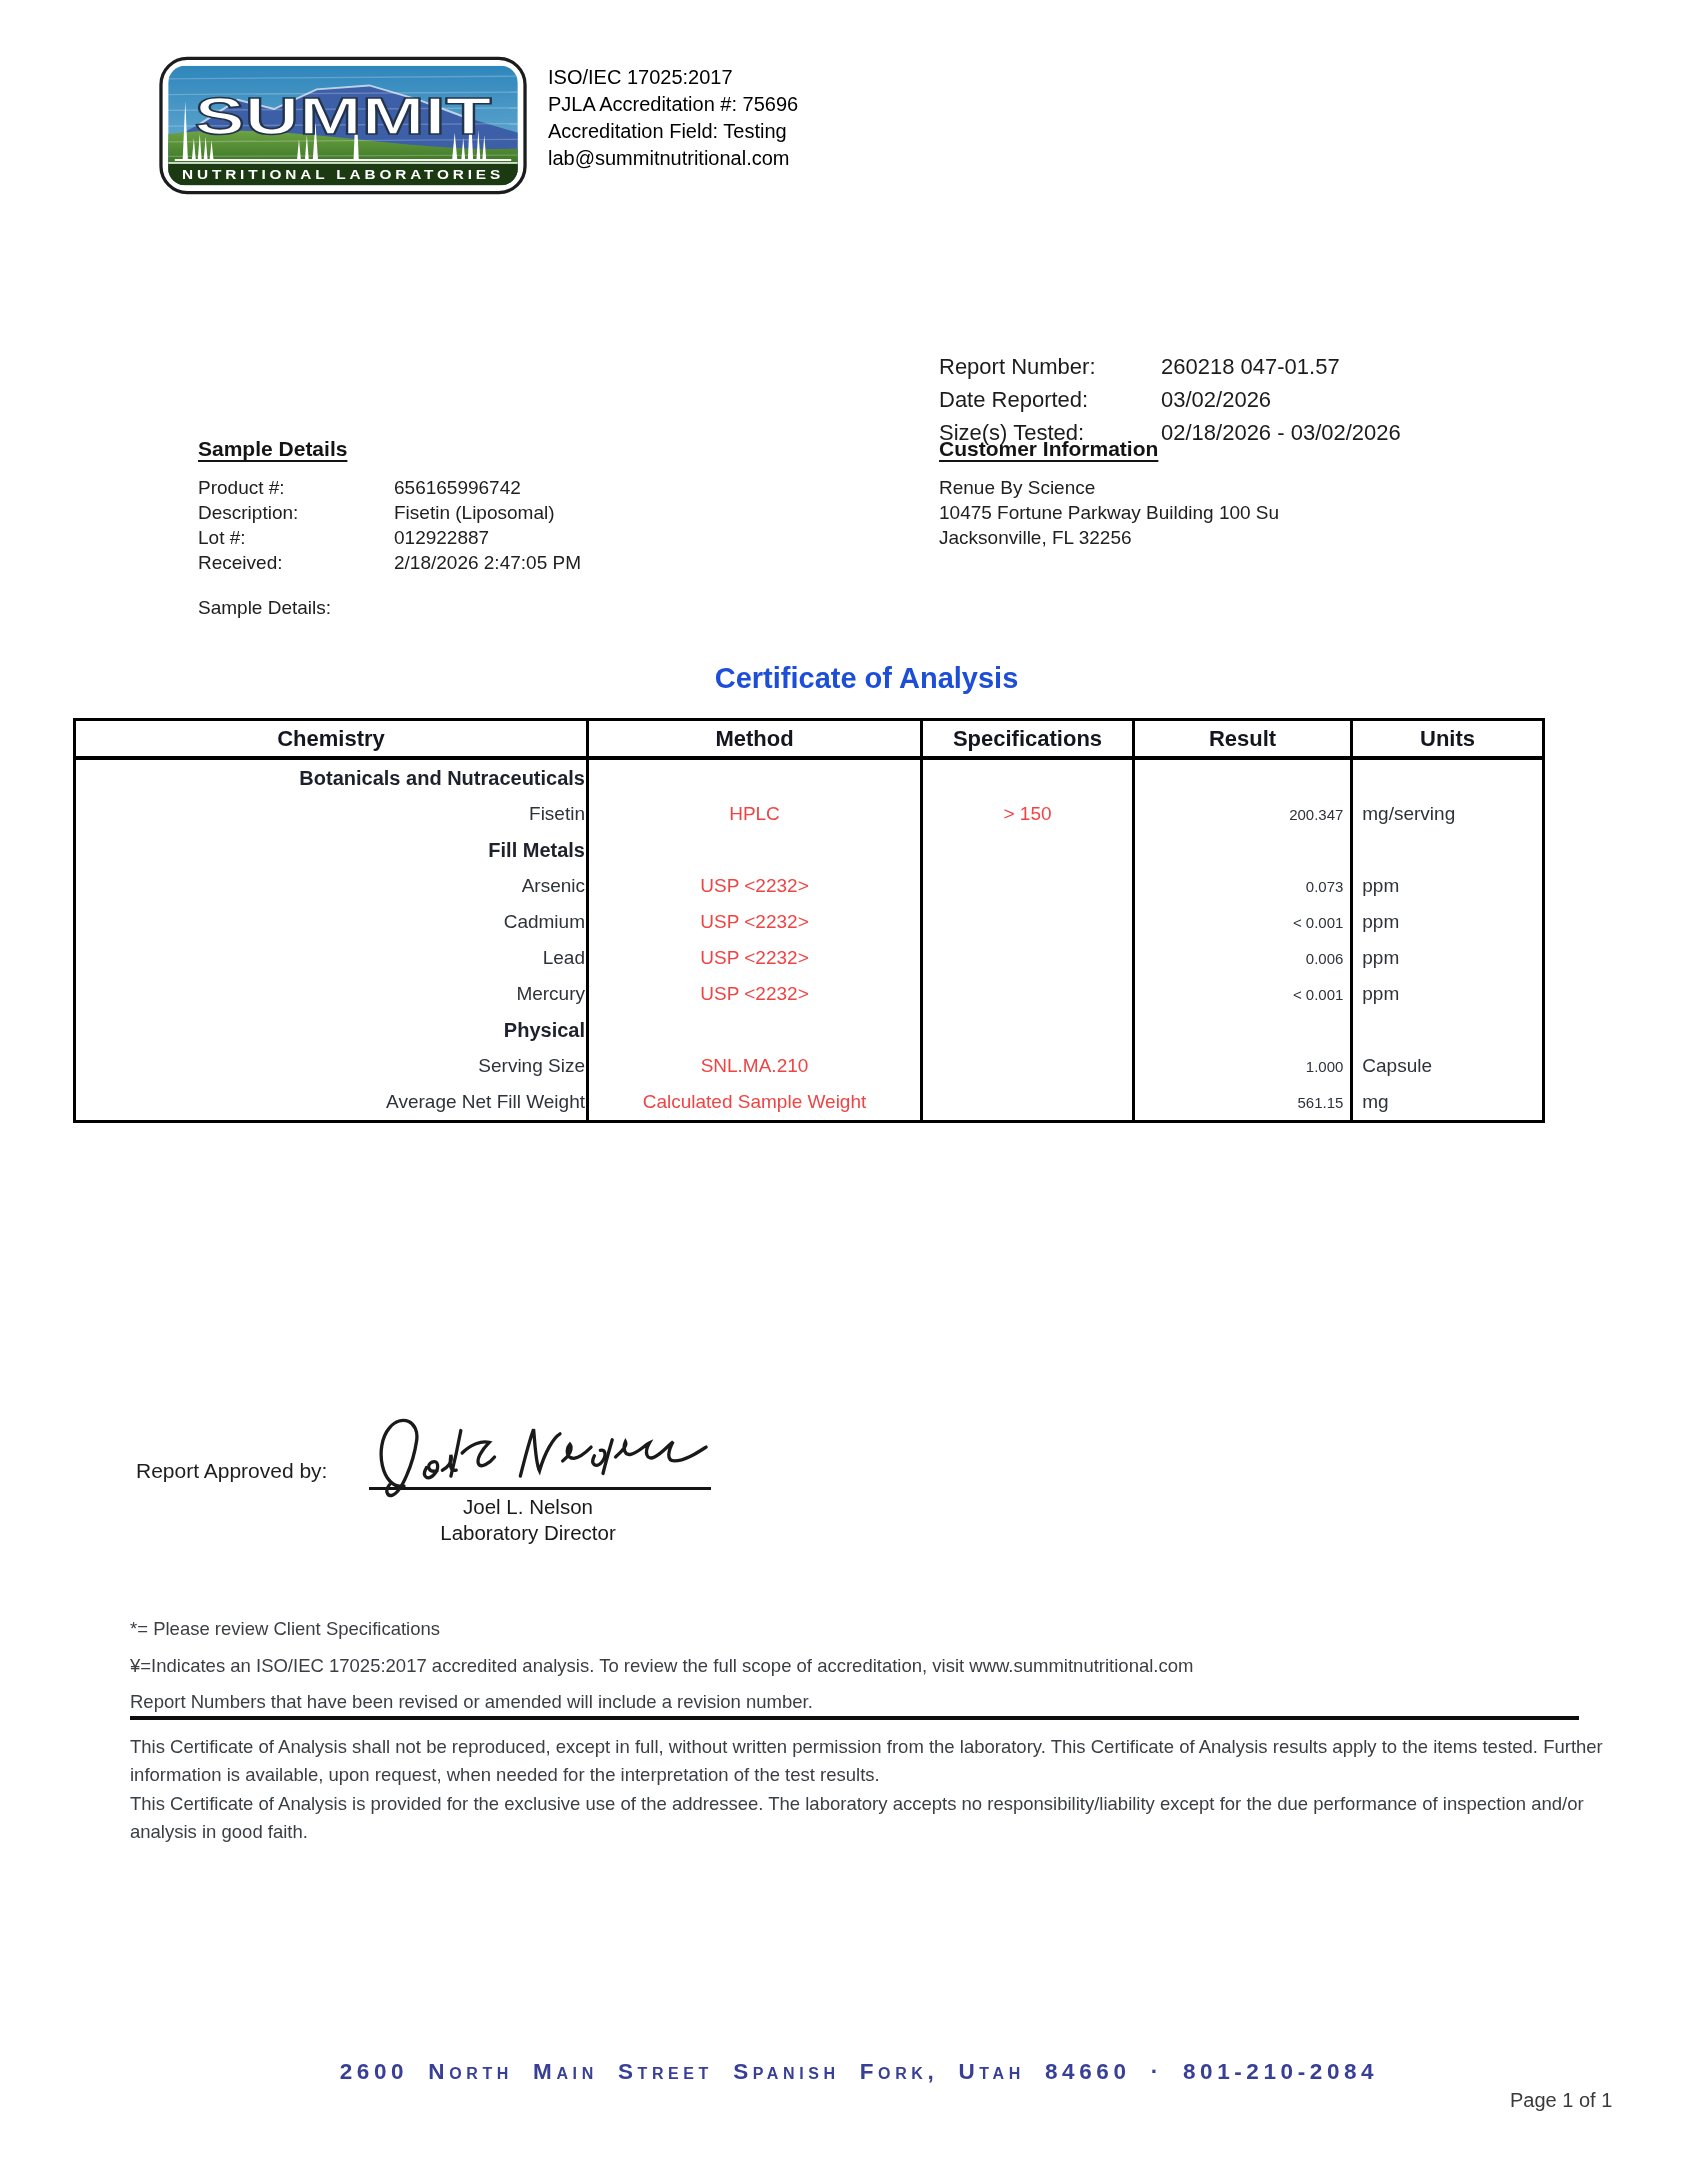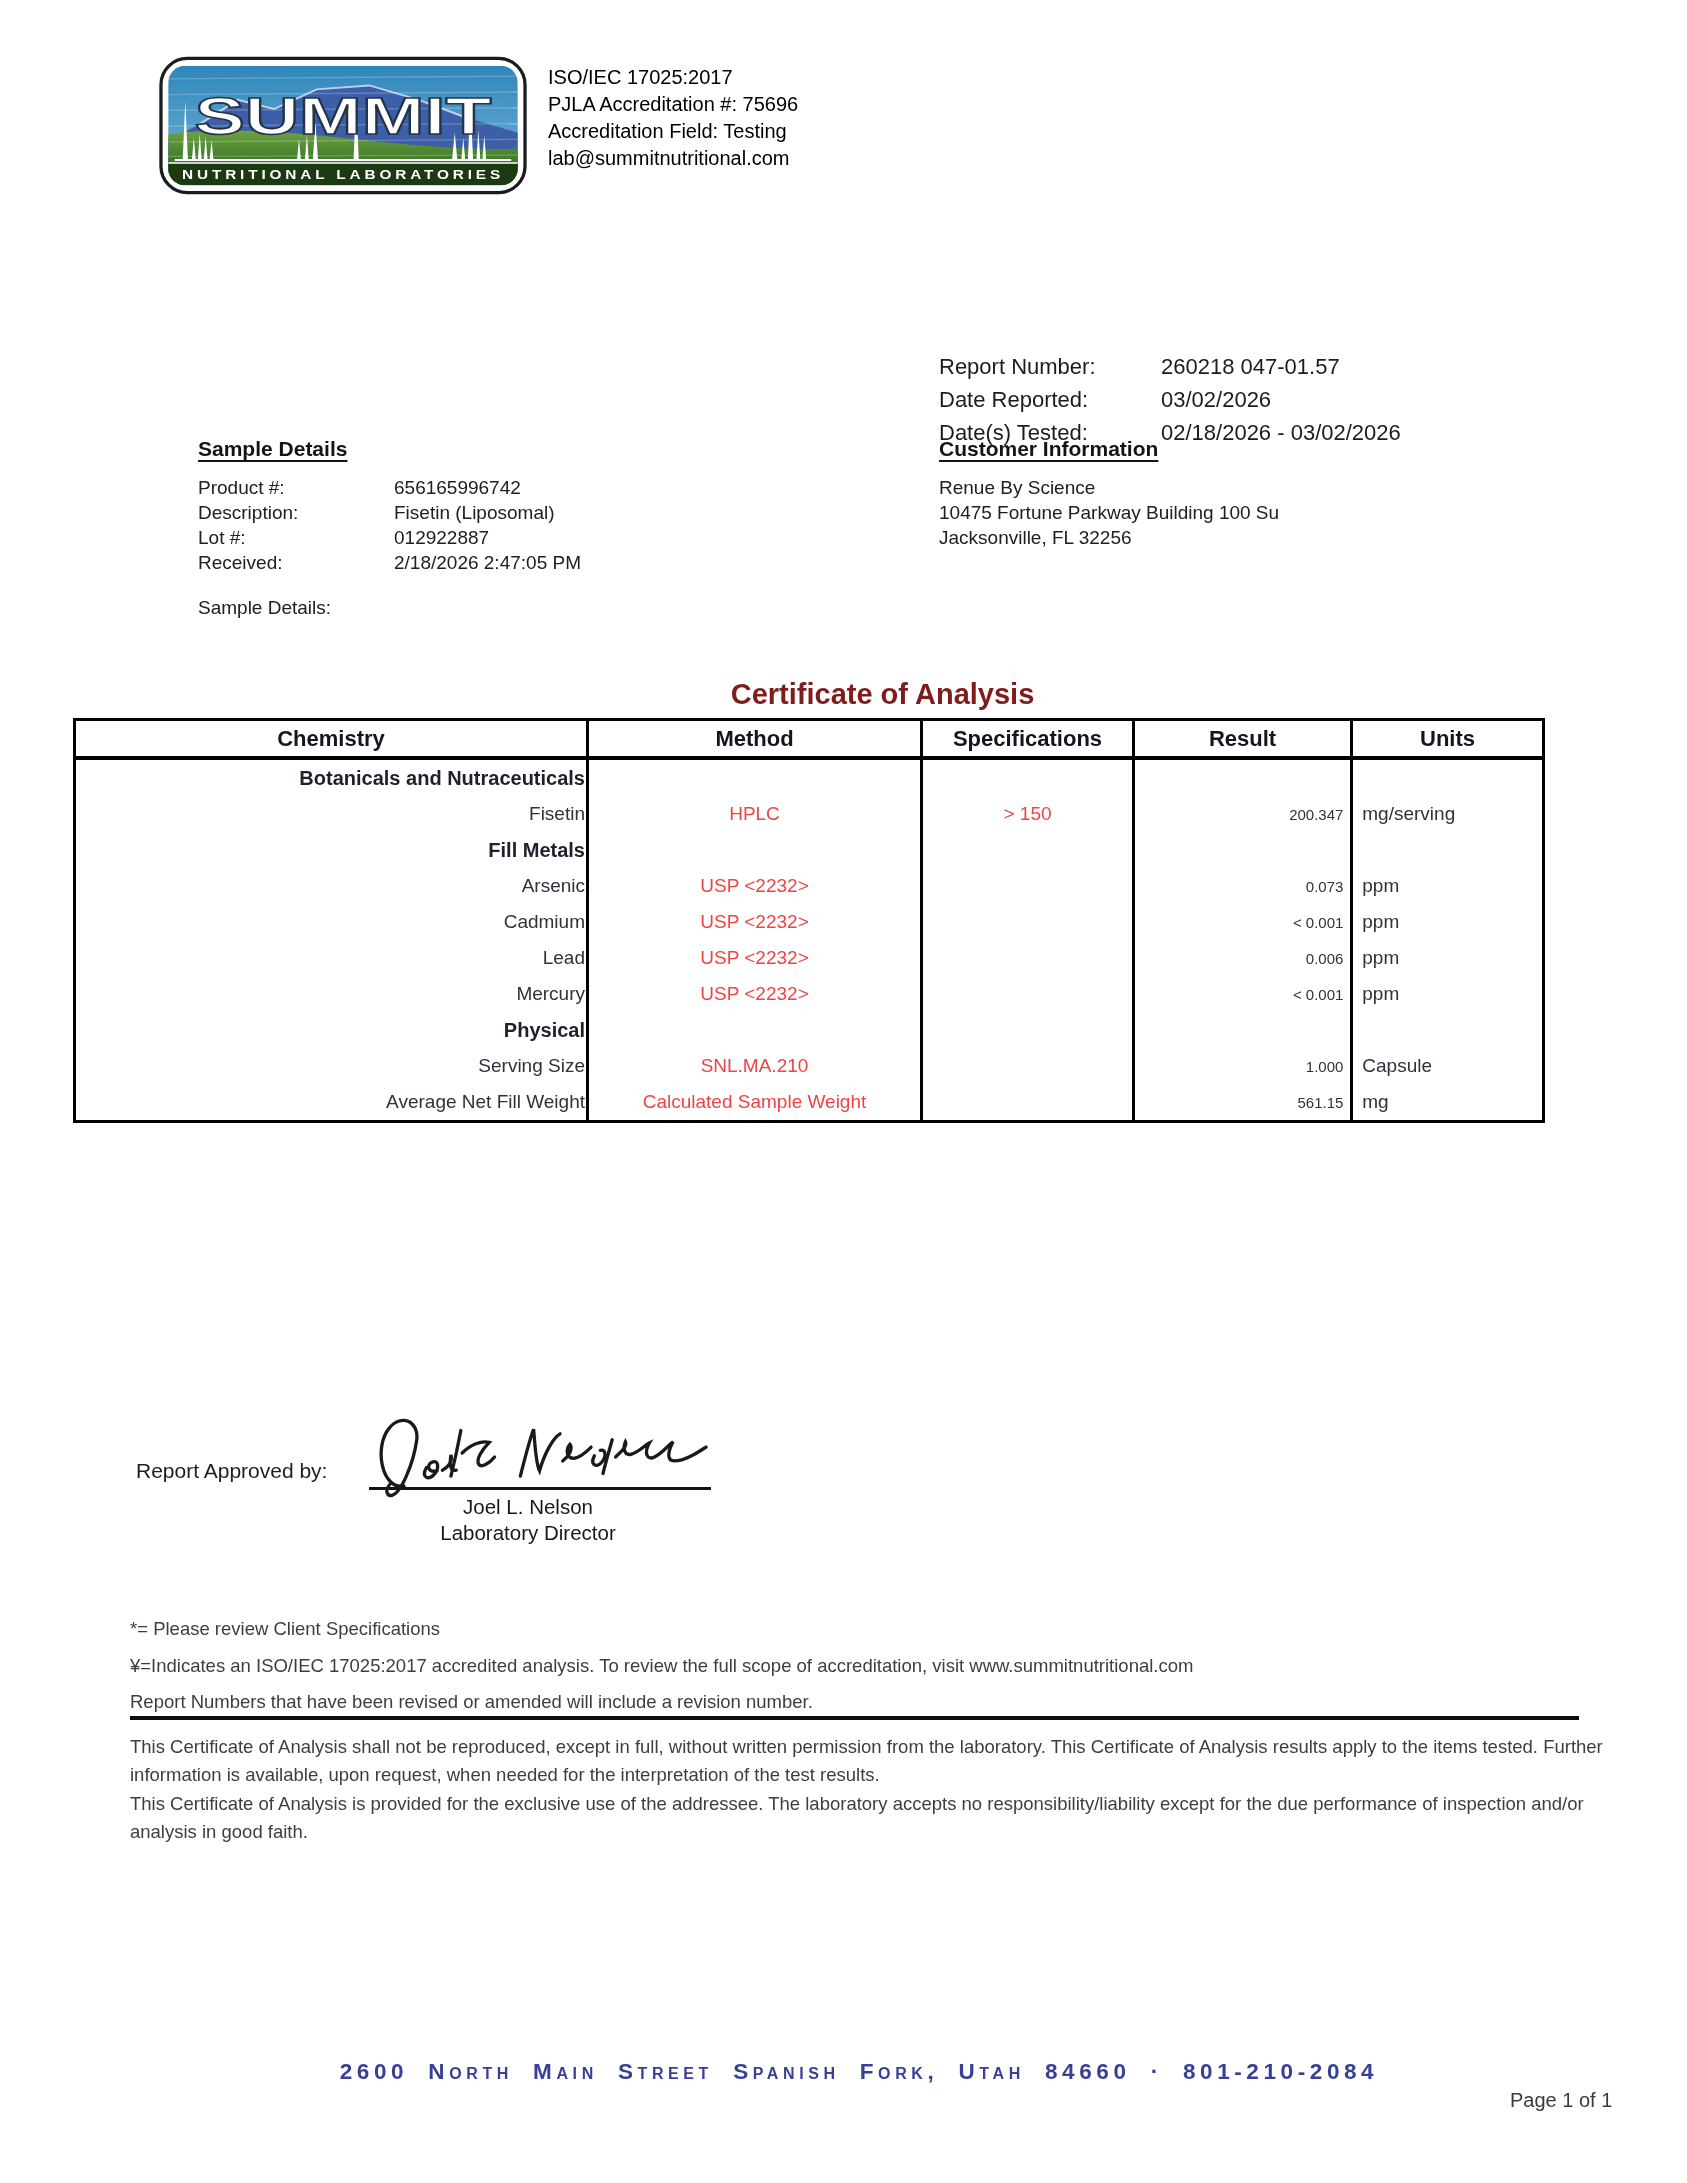--- a/index.html
+++ b/index.html
@@ -25,21 +25,21 @@
   .sample-heading{left:198px;top:437px;}
   .customer-heading{left:939px;top:437px;}
   .sample-rows{position:absolute;left:198px;top:475px;font-size:19px;line-height:25px;color:#202020;}
   .detail-row{display:flex;}
   .detail-label{width:196px;}
   .customer-lines{position:absolute;left:939px;top:475px;font-size:19px;line-height:25px;color:#202020;width:662px;}
   .customer-line{white-space:nowrap;}
   .sample-extra{position:absolute;left:198px;top:597px;font-size:19px;color:#202020;}
   
   .coa-title{position:absolute;left:132px;top:662px;width:1469px;text-align:center;
-    font-size:29px;font-weight:600;color:#7f1d1d;margin:16px;}
+    font-size:29px;font-weight:600;color:#1d4ed8;margin:0;}
   
   table.coa{position:absolute;left:73px;top:718px;width:1469px;
     border-collapse:collapse;table-layout:fixed;}
   table.coa th{
     border:3.3px solid #000;border-bottom:4.6px solid #000;
     font-size:22px;font-weight:700;color:#14161f;height:33px;text-align:center;
     background:#fff;}
   table.coa td{
     border-left:3.3px solid #000;border-right:3.3px solid #000;
     height:34px;vertical-align:middle;background:#fff;}
@@ -139,21 +139,21 @@
   <div class="report-info" id="report-info">
       <div class="report-row">
         <span class="report-label">Report Number:</span>
         <span class="report-value">260218 047-01.57</span>
       </div>
       <div class="report-row">
         <span class="report-label">Date Reported:</span>
         <span class="report-value">03/02/2026</span>
       </div>
       <div class="report-row">
-        <span class="report-label">Date(s) Tested:</span>
+        <span class="report-label">Size(s) Tested:</span>
         <span class="report-value">02/18/2026 - 03/02/2026</span>
       </div>
     </div>
 
   <div class="block-heading sample-heading">Sample Details</div>
   <div class="sample-rows" id="sample-rows">
       <div class="detail-row">
         <span class="detail-label">Product #:</span>
         <span class="detail-value">656165996742</span>
       </div>

